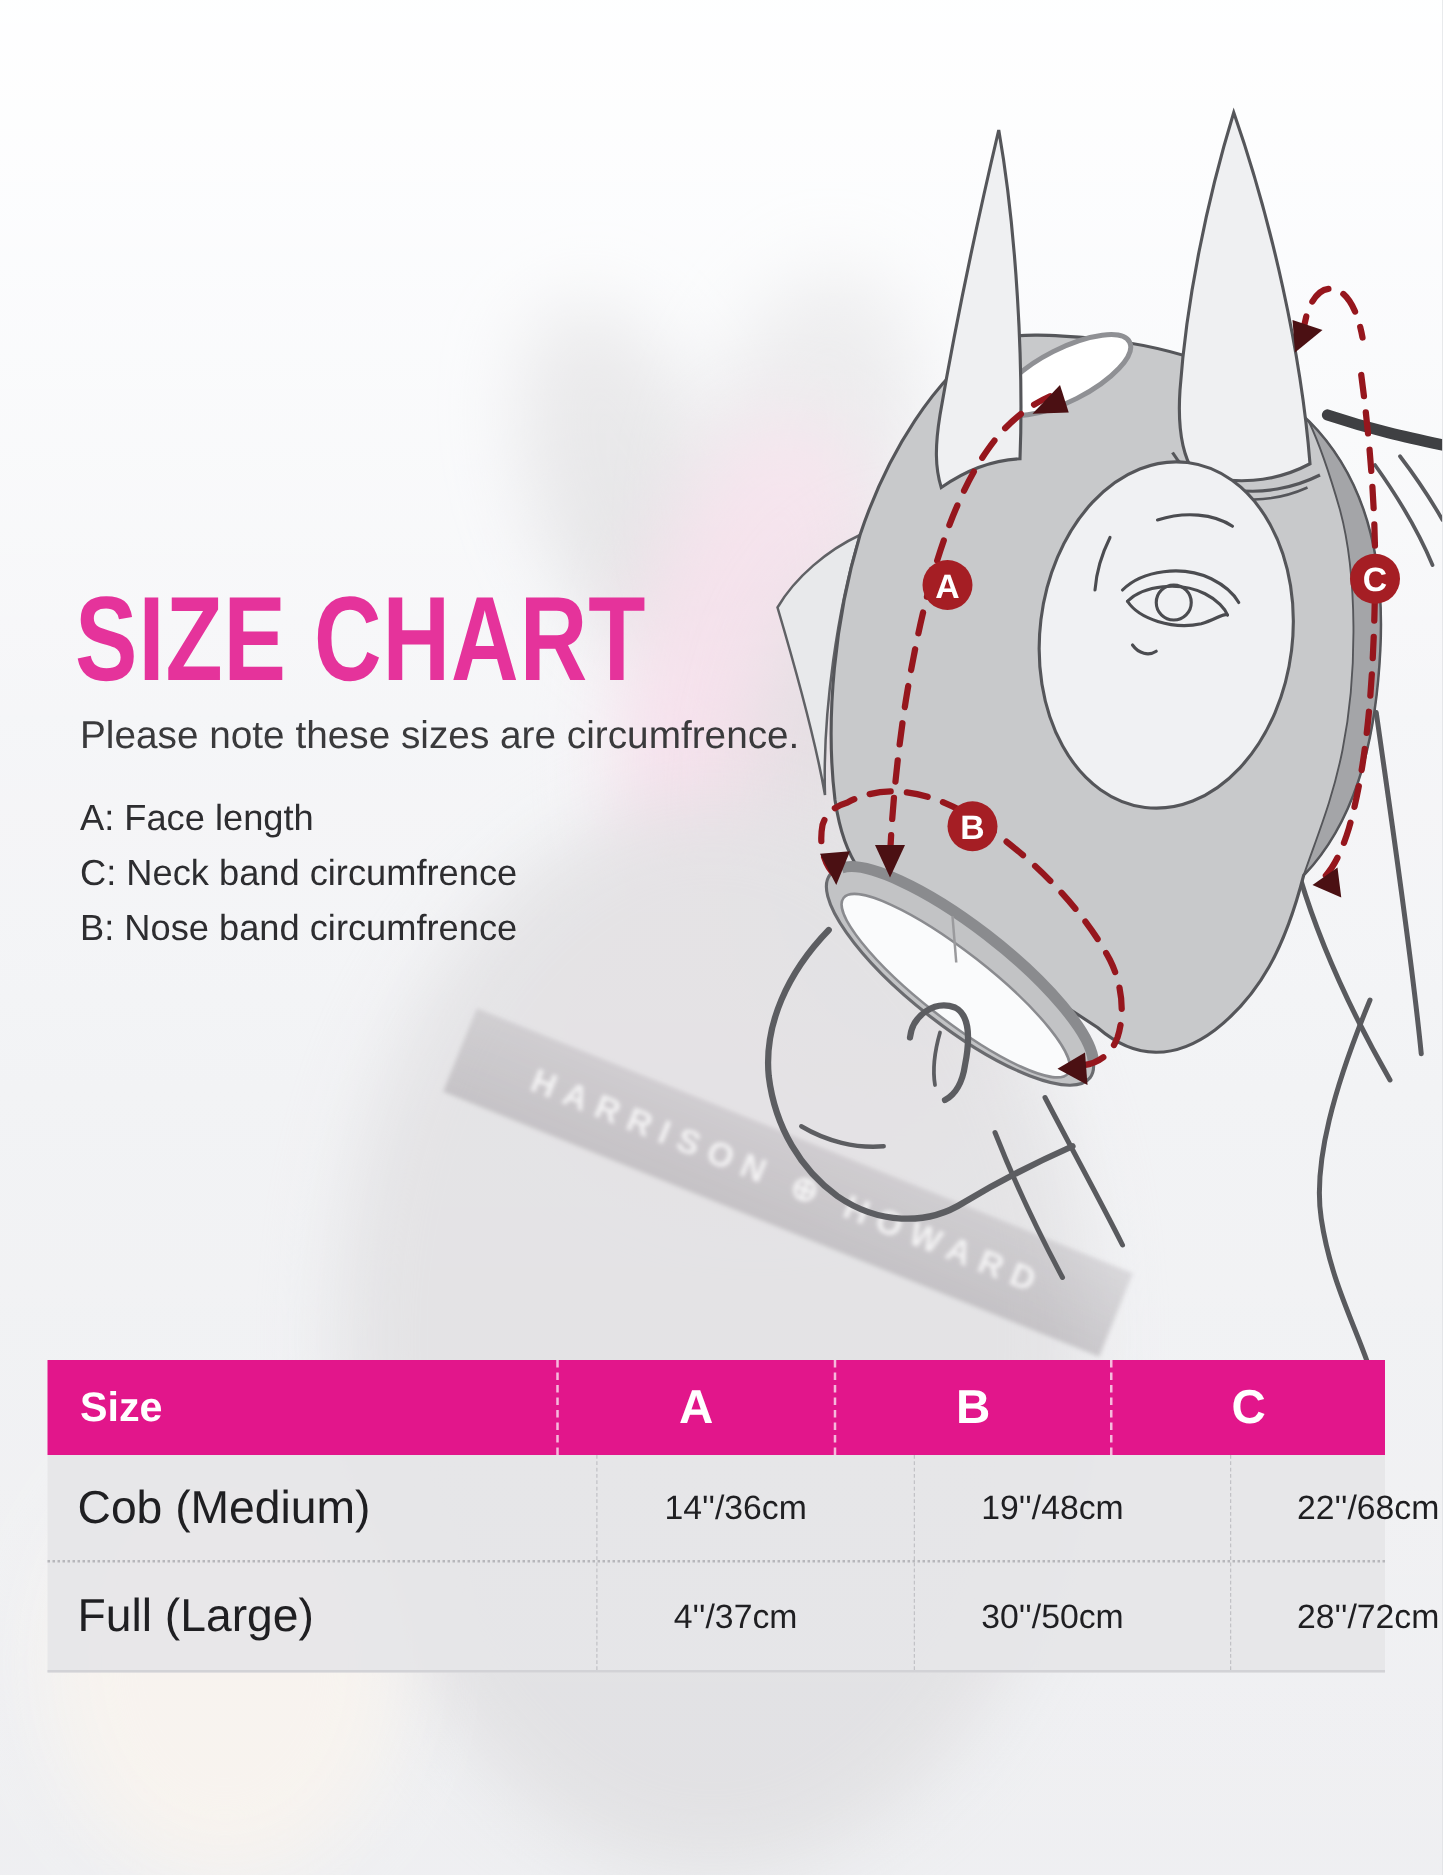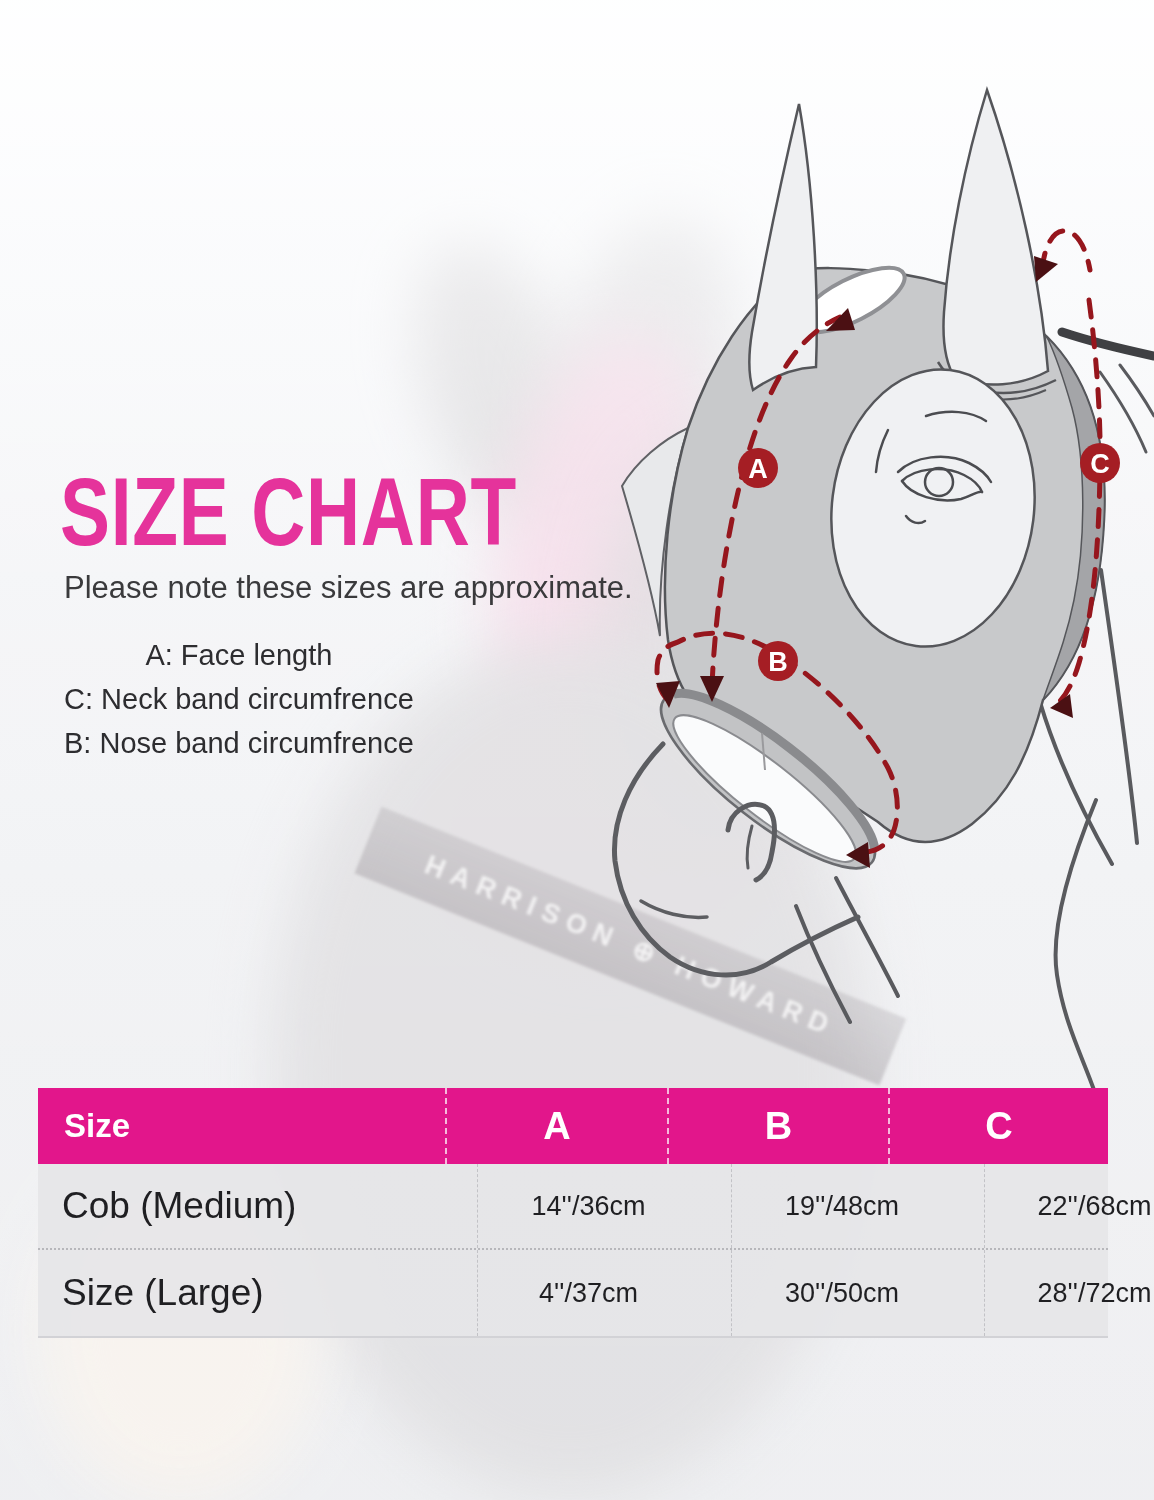--- a/index.html
+++ b/index.html
@@ -30,21 +30,21 @@
     rgba(255,255,255,.9) 0%,rgba(255,255,255,.55) 16%,
     rgba(255,255,255,.32) 38%,rgba(255,255,255,.26) 100%);}
   
   .title{
     position:absolute;left:60px;top:464px;
     font-size:96px;font-weight:bold;letter-spacing:1px;line-height:1;
     color:var(--title-pink,#e5339b);
     transform:scaleX(.78);transform-origin:left top;white-space:nowrap;
   }
   .subtitle{position:absolute;left:64px;top:570px;font-size:31px;color:#3a3a3c;white-space:nowrap;}
-  .legend{position:absolute;left:64px;top:633px;font-size:29px;color:#2d2d30;line-height:44px;text-align:center;}
+  .legend{position:absolute;left:64px;top:633px;font-size:29px;color:#2d2d30;line-height:44px;}
   
   .diagram{position:absolute;inset:0;pointer-events:none;}
   .dash{stroke:var(--measure,#96161d);}
   
   .size-table{position:absolute;left:38px;top:1088px;width:1070px;}
   .t-row{display:grid;grid-template-columns:407px 222px 221px 220px;}
   .t-head{height:76px;background:var(--accent,#e2168b);color:#fff;}
   .t-head .cell{display:flex;align-items:center;justify-content:center;font-size:38px;font-weight:600;text-align:right;}
   .t-head .cell.first{justify-content:flex-start;padding-left:26px;font-size:33px;font-weight:bold;}
   .t-body{background:rgba(229,229,232,.9);color:#1f1f22;gap:32px;}
@@ -161,41 +161,41 @@
       <circle cx="758" cy="468" r="20" fill="#a51e24"></circle>
       <text x="758" y="478" fill="#ffffff">A</text>
       <circle cx="778" cy="661" r="20" fill="#a51e24"></circle>
       <text x="778" y="671" fill="#ffffff">B</text>
       <circle cx="1100" cy="463" r="20" fill="#a51e24"></circle>
       <text x="1100" y="473" fill="#ffffff">C</text>
     </g>
   </svg>
 
   <div class="title">SIZE CHART</div>
-  <div class="subtitle">Please note these sizes are approximate.</div>
+  <div class="subtitle">Please note these sizes are circumfrence.</div>
   <div class="legend">
     <div>A: Face length</div>
     <div>C: Neck band circumfrence</div>
     <div>B: Nose band circumfrence</div>
   </div>
 
   <div class="size-table">
     <div class="t-row t-head">
       <div class="cell first">Size</div>
       <div class="cell">A</div>
       <div class="cell">B</div>
       <div class="cell">C</div>
     </div>
     <div class="t-row t-body row-1">
       <div class="cell first">Cob (Medium)</div>
       <div class="cell">14''/36cm</div>
       <div class="cell">19''/48cm</div>
       <div class="cell">22''/68cm</div>
     </div>
     <div class="t-row t-body row-2">
-      <div class="cell first">Size (Large)</div>
+      <div class="cell first">Full (Large)</div>
       <div class="cell">4''/37cm</div>
       <div class="cell">30''/50cm</div>
       <div class="cell">28''/72cm</div>
     </div>
   </div>
 
 </div>
 
 </body></html>

